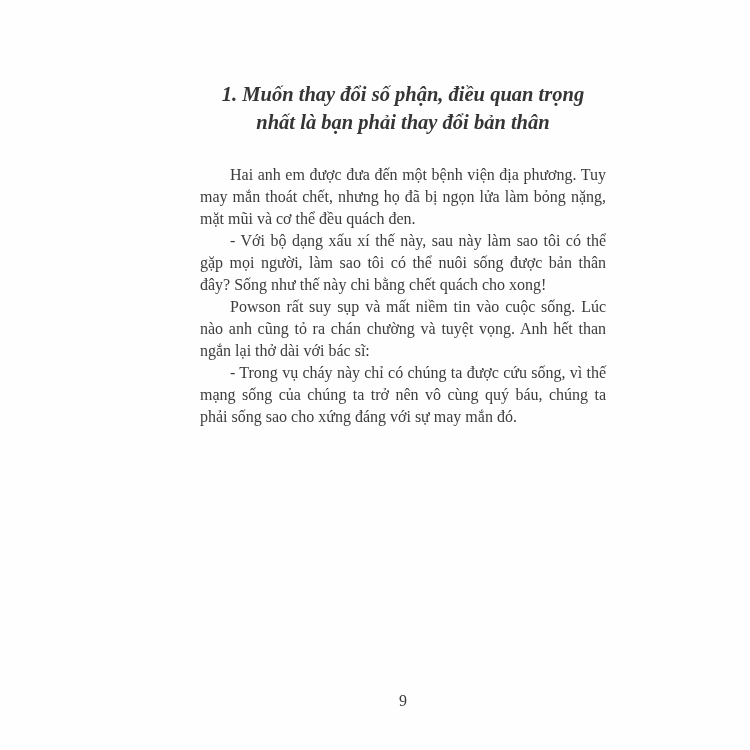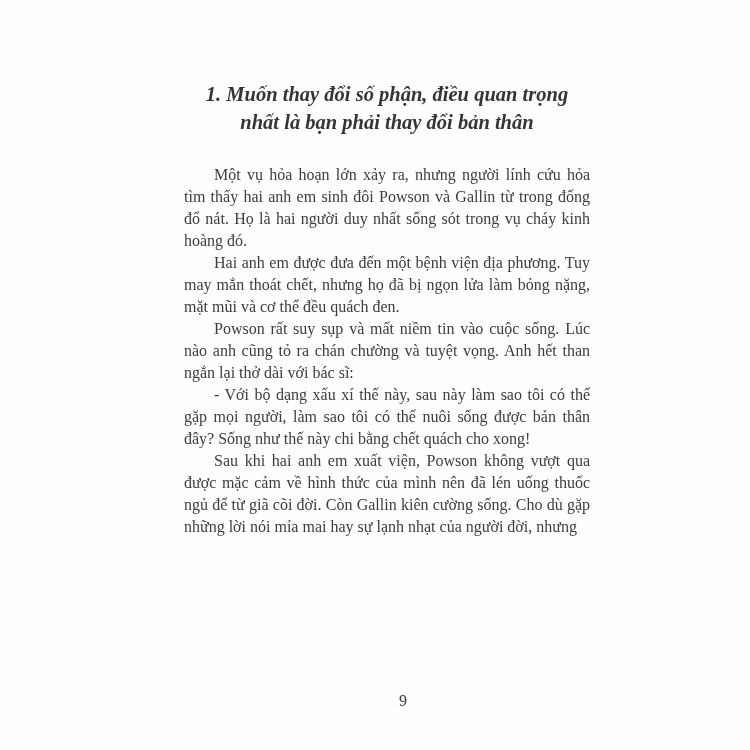--- a/index.html
+++ b/index.html
@@ -11,21 +11,21 @@
     position: relative;
     width: 750px;
     height: 750px;
     background: #fefefe;
     font-family: "Liberation Serif", "DejaVu Serif", serif;
     color: #3b3b3b;
     overflow: hidden;
   }
   .content {
     position: absolute;
-    left: 184px;
+    left: 200px;
     top: 80px;
     width: 406px;
   }
   .title {
     margin: 0 0 28px 0;
     font-size: 20.5px;
     font-weight: bold;
     font-style: italic;
     text-align: center;
     line-height: 28px;
@@ -54,20 +54,19 @@
 </style>
 </head>
 <body>
 
 <div class="page">
   <div class="content">
     <h1 class="title">
       <span class="title-line">1. Muốn thay đổi số phận, điều quan trọng</span>
       <span class="title-line">nhất là bạn phải thay đổi bản thân</span>
     </h1>
-    <p class="para">Một vụ hỏa hoạn lớn xảy ra, nhưng người lính cứu hỏa tìm thấy hai anh em sinh đôi Powson và Gallin từ trong đống đổ nát. Họ là hai người duy nhất sống sót trong vụ cháy kinh hoàng đó.</p>
     <p class="para">Hai anh em được đưa đến một bệnh viện địa phương. Tuy may mắn thoát chết, nhưng họ đã bị ngọn lửa làm bỏng nặng, mặt mũi và cơ thể đều quách đen.</p>
+    <p class="para">- Với bộ dạng xấu xí thế này, sau này làm sao tôi có thể gặp mọi người, làm sao tôi có thể nuôi sống được bản thân đây? Sống như thế này chi bằng chết quách cho xong!</p>
     <p class="para">Powson rất suy sụp và mất niềm tin vào cuộc sống. Lúc nào anh cũng tỏ ra chán chường và tuyệt vọng. Anh hết than ngắn lại thở dài với bác sĩ:</p>
-    <p class="para">- Với bộ dạng xấu xí thế này, sau này làm sao tôi có thể gặp mọi người, làm sao tôi có thể nuôi sống được bản thân đây? Sống như thế này chi bằng chết quách cho xong!</p>
-    <p class="para">Sau khi hai anh em xuất viện, Powson không vượt qua được mặc cảm về hình thức của mình nên đã lén uống thuốc ngủ để từ giã cõi đời. Còn Gallin kiên cường sống. Cho dù gặp những lời nói mỉa mai hay sự lạnh nhạt của người đời, nhưng</p>
+    <p class="para">- Trong vụ cháy này chỉ có chúng ta được cứu sống, vì thế mạng sống của chúng ta trở nên vô cùng quý báu, chúng ta phải sống sao cho xứng đáng với sự may mắn đó.</p>
   </div>
   <div class="page-number">9</div>
 </div>
 
 </body></html>

